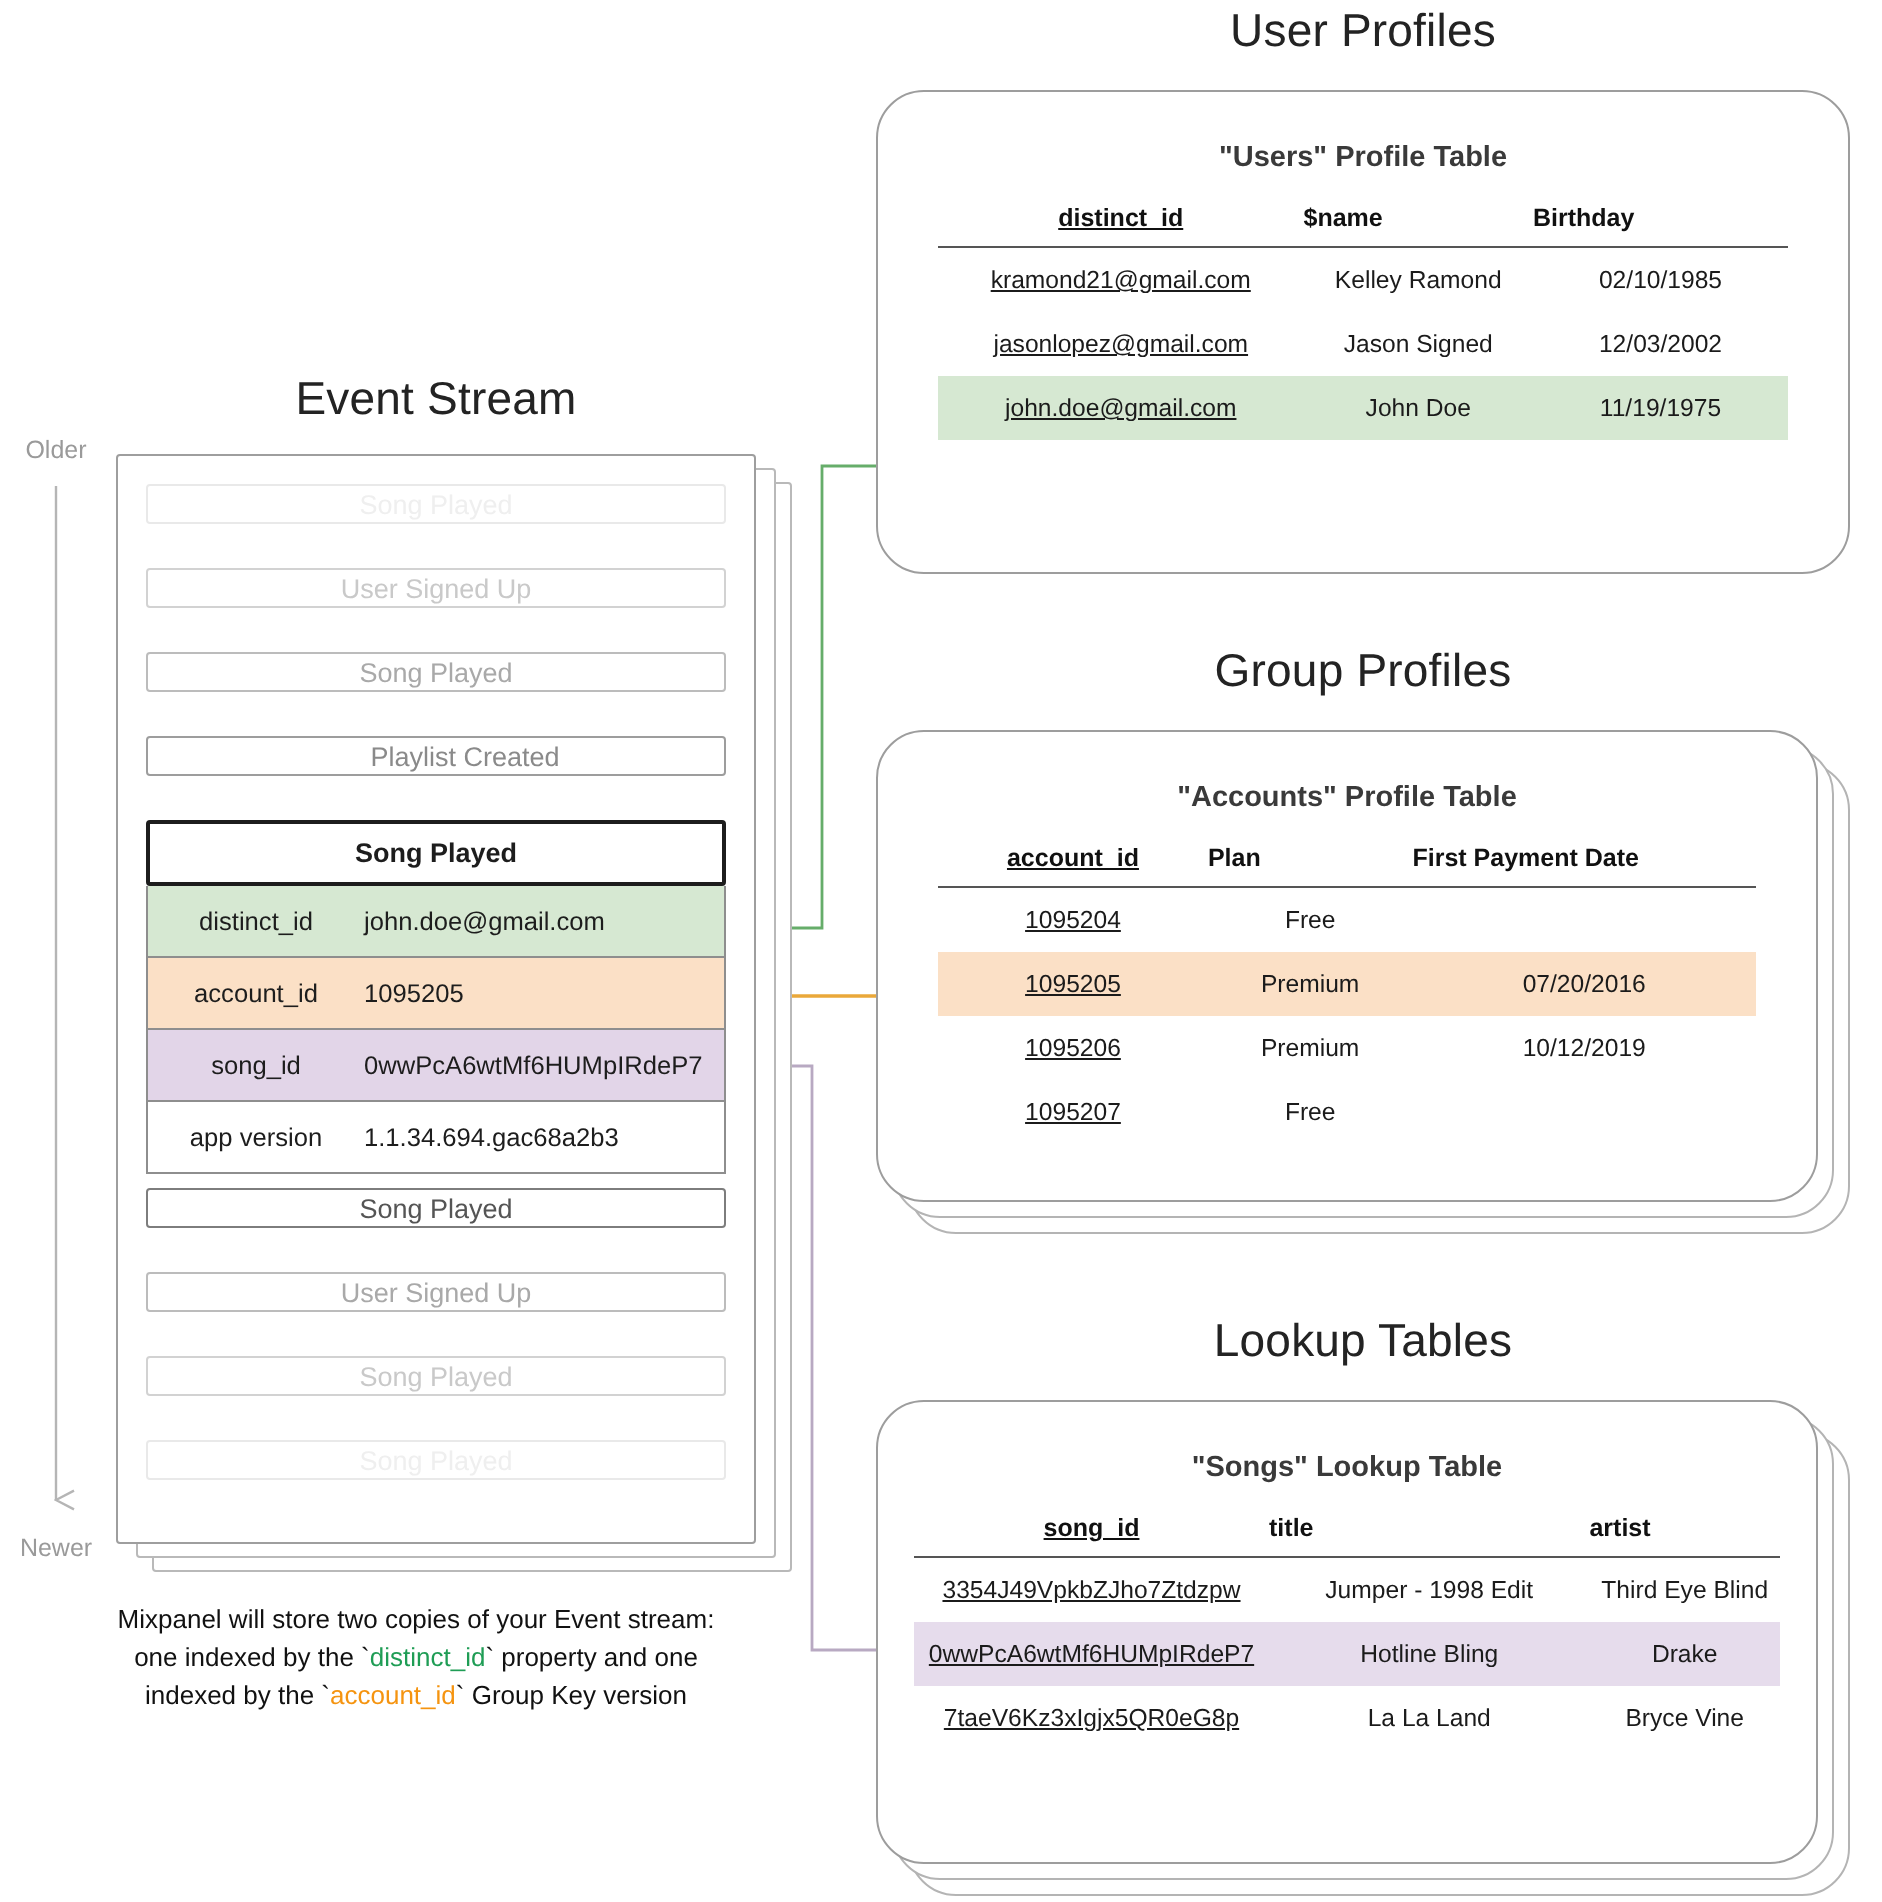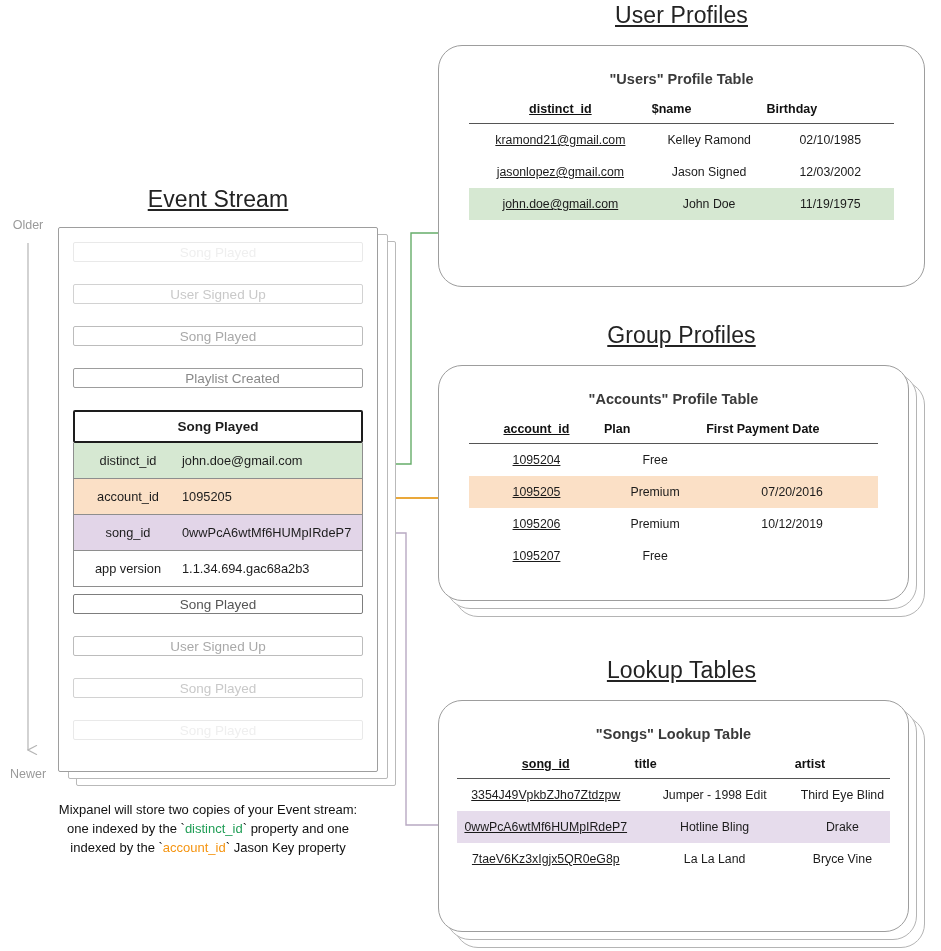--- a/index.html
+++ b/index.html
@@ -13,21 +13,20 @@
     color: #1a1a1a;
   }
 
   .section-title {
     position: absolute;
     font-size: 23px;
     color: #232323;
     text-align: center;
     font-weight: 400;
     letter-spacing: .1px;
-    text-decoration: underline;
   }
 
   
   #timeline-axis { position:absolute; left:0; top:218px; width:56px; height:570px; }
   #timeline-axis .tl-label {
     position:absolute; width:56px; text-align:center;
     font-size:12.5px; color:#9a9a9a;
   }
   #tl-older { top:0; }
   #tl-newer { top:549px; }
@@ -192,21 +191,21 @@
         <div class="ev-box fade-3">User Signed Up</div>
         <div class="ev-box fade-2">Song Played</div>
         <div class="ev-box fade-1">Song Played</div>
       </div>
   </div>
 </div>
 
 <div id="stream-caption">
   <span>Mixpanel will store two copies of your Event stream:</span><br>
   <span>one indexed by the `</span><span class="tok-green">distinct_id</span><span>` property and one</span><br>
-  <span>indexed by the `</span><span class="tok-orange">account_id</span><span>` Jason Key property</span>
+  <span>indexed by the `</span><span class="tok-orange">account_id</span><span>` Group Key version</span>
 </div>
 
 <div class="section-title" style="left:438px; top:2px; width:487px;">User Profiles</div>
 
 <div class="panel" style="left:438px; top:45px; width:487px; height:242px;">
   <div class="card-front" style="width:487px; height:242px;">
     <div class="card-title">"Users" Profile Table</div>
     <div style="padding:0 30px;">
       <table class="tbl">
         <thead>

